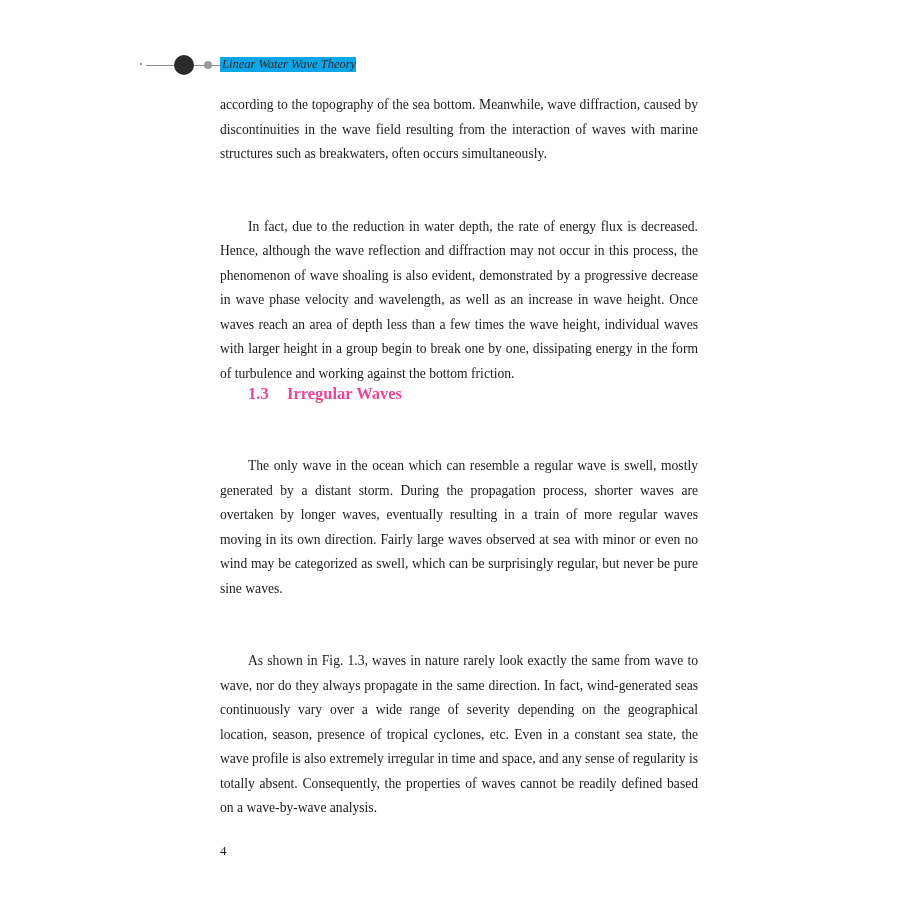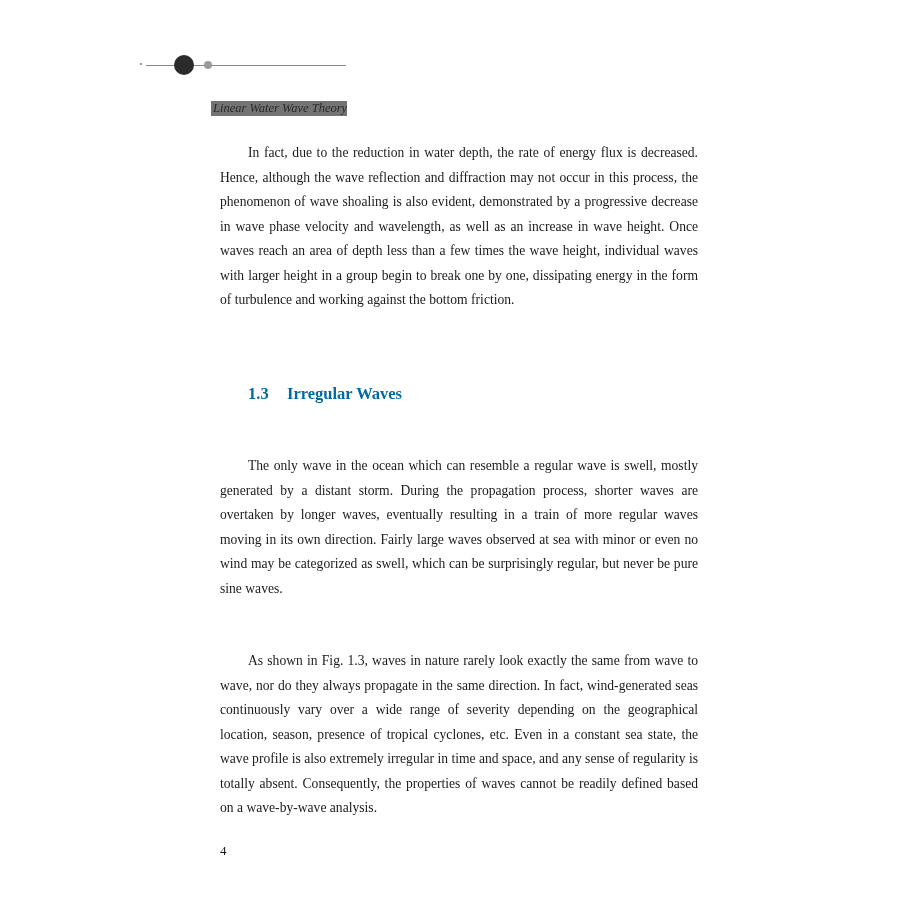--- a/index.html
+++ b/index.html
@@ -51,29 +51,28 @@
       position: absolute;
       left: 64px;
       top: 9px;
       width: 8px;
       height: 8px;
       border-radius: 50%;
       background: #9a9a9a;
     }
     .hdr-title {
       position: absolute;
-      left: 71px;
+      left: 80px;
       top: 5px;
       font-style: italic;
       font-size: 12.5px;
       color: #2a2a2a;
       white-space: nowrap;
-      background: #737373;
+      background: #0ea5e9;
       padding-left: 2px;
-      margin-top: 44px;
     }
     .body-text {
       position: absolute;
       left: 220px;
       width: 478px;
       font-size: 13.6px;
       line-height: 24.5px;
       text-align: justify;
       hyphens: none;
     }
@@ -85,21 +84,21 @@
       text-indent: 28px;
       margin-top: 48px;
     }
     #block-1 { top: 93px; }
     .section-heading {
       position: absolute;
       left: 248px;
       top: 384px;
       font-size: 16.5px;
       font-weight: bold;
-      color: #0369a1;
+      color: #ec4899;
       white-space: nowrap;
     }
     .section-number {
       display: inline-block;
       width: 39px;
     }
     #block-2 { top: 406px; }
     .page-number {
       position: absolute;
       left: 220px;
@@ -113,20 +112,21 @@
 
 <div class="running-header">
   <div class="hdr-line"></div>
   <div class="hdr-tick"></div>
   <div class="hdr-big-dot"></div>
   <div class="hdr-small-dot"></div>
   <span class="hdr-title">Linear Water Wave Theory</span>
 </div>
 
 <div class="body-text" id="block-1">
+  <p>according to the topography of the sea bottom. Meanwhile, wave diffraction, caused by discontinuities in the wave field resulting from the interaction of waves with marine structures such as breakwaters, often occurs simultaneously.</p>
   <p class="indent">In fact, due to the reduction in water depth, the rate of energy flux is decreased. Hence, although the wave reflection and diffraction may not occur in this process, the phenomenon of wave shoaling is also evident, demonstrated by a progressive decrease in wave phase velocity and wavelength, as well as an increase in wave height. Once waves reach an area of depth less than a few times the wave height, individual waves with larger height in a group begin to break one by one, dissipating energy in the form of turbulence and working against the bottom friction.</p>
 </div>
 
 <div class="section-heading">
   <span class="section-number">1.3</span><span>Irregular Waves</span>
 </div>
 
 <div class="body-text" id="block-2">
   <p class="indent">The only wave in the ocean which can resemble a regular wave is swell, mostly generated by a distant storm. During the propagation process, shorter waves are overtaken by longer waves, eventually resulting in a train of more regular waves moving in its own direction. Fairly large waves observed at sea with minor or even no wind may be categorized as swell, which can be surprisingly regular, but never be pure sine waves.</p>
   <p class="indent">As shown in Fig. 1.3, waves in nature rarely look exactly the same from wave to wave, nor do they always propagate in the same direction. In fact, wind-generated seas continuously vary over a wide range of severity depending on the geographical location, season, presence of tropical cyclones, etc. Even in a constant sea state, the wave profile is also extremely irregular in time and space, and any sense of regularity is totally absent. Consequently, the properties of waves cannot be readily defined based on a wave-by-wave analysis.</p>

